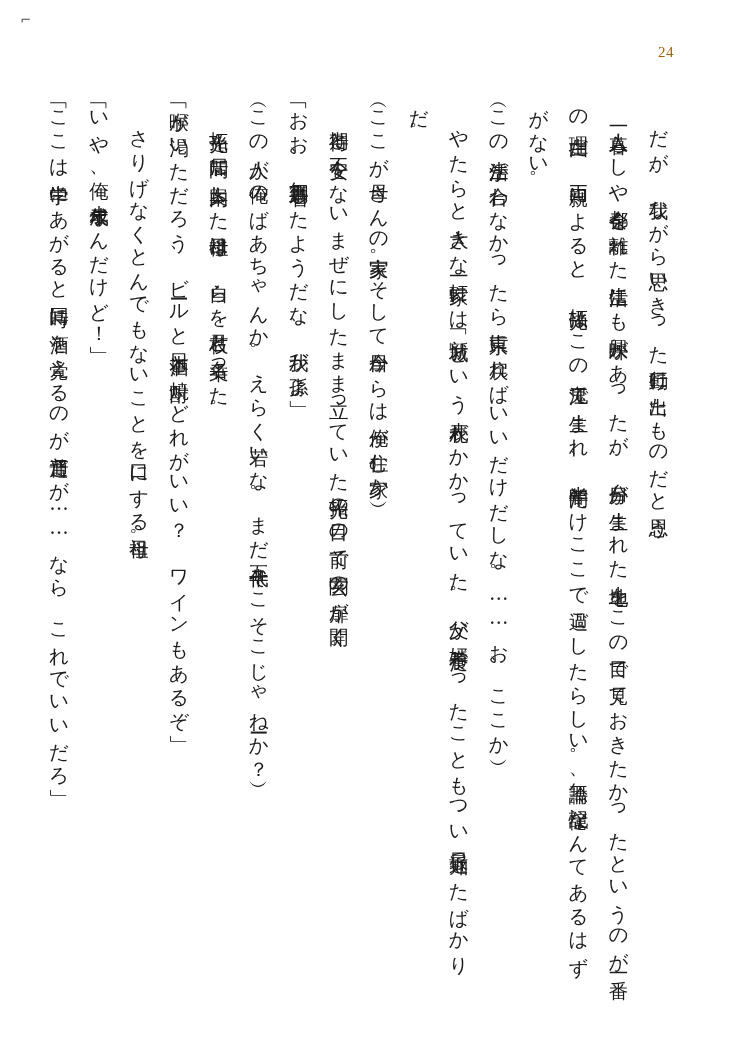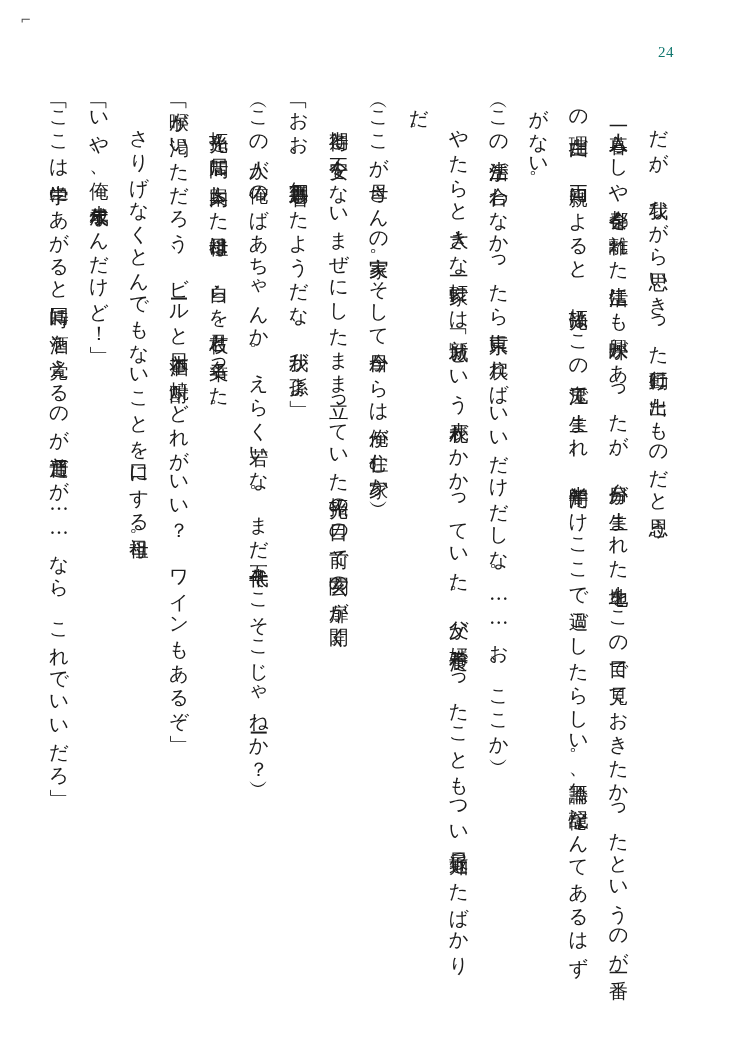--- a/index.html
+++ b/index.html
@@ -39,21 +39,21 @@
     text-align: center;
     opacity: 0.85;
   }
 
   
   .page-number {
     position: absolute;
     right: 62px;
     top: 44px;
     font-size: 15px;
-    color: #0f766e;
+    color: #a16207;
     font-family: "Liberation Serif", serif;
     letter-spacing: 0.5px;
   }
 
   
   .body-text {
     position: absolute;
     right: 58px;
     top: 96px;
     width: 600px;

